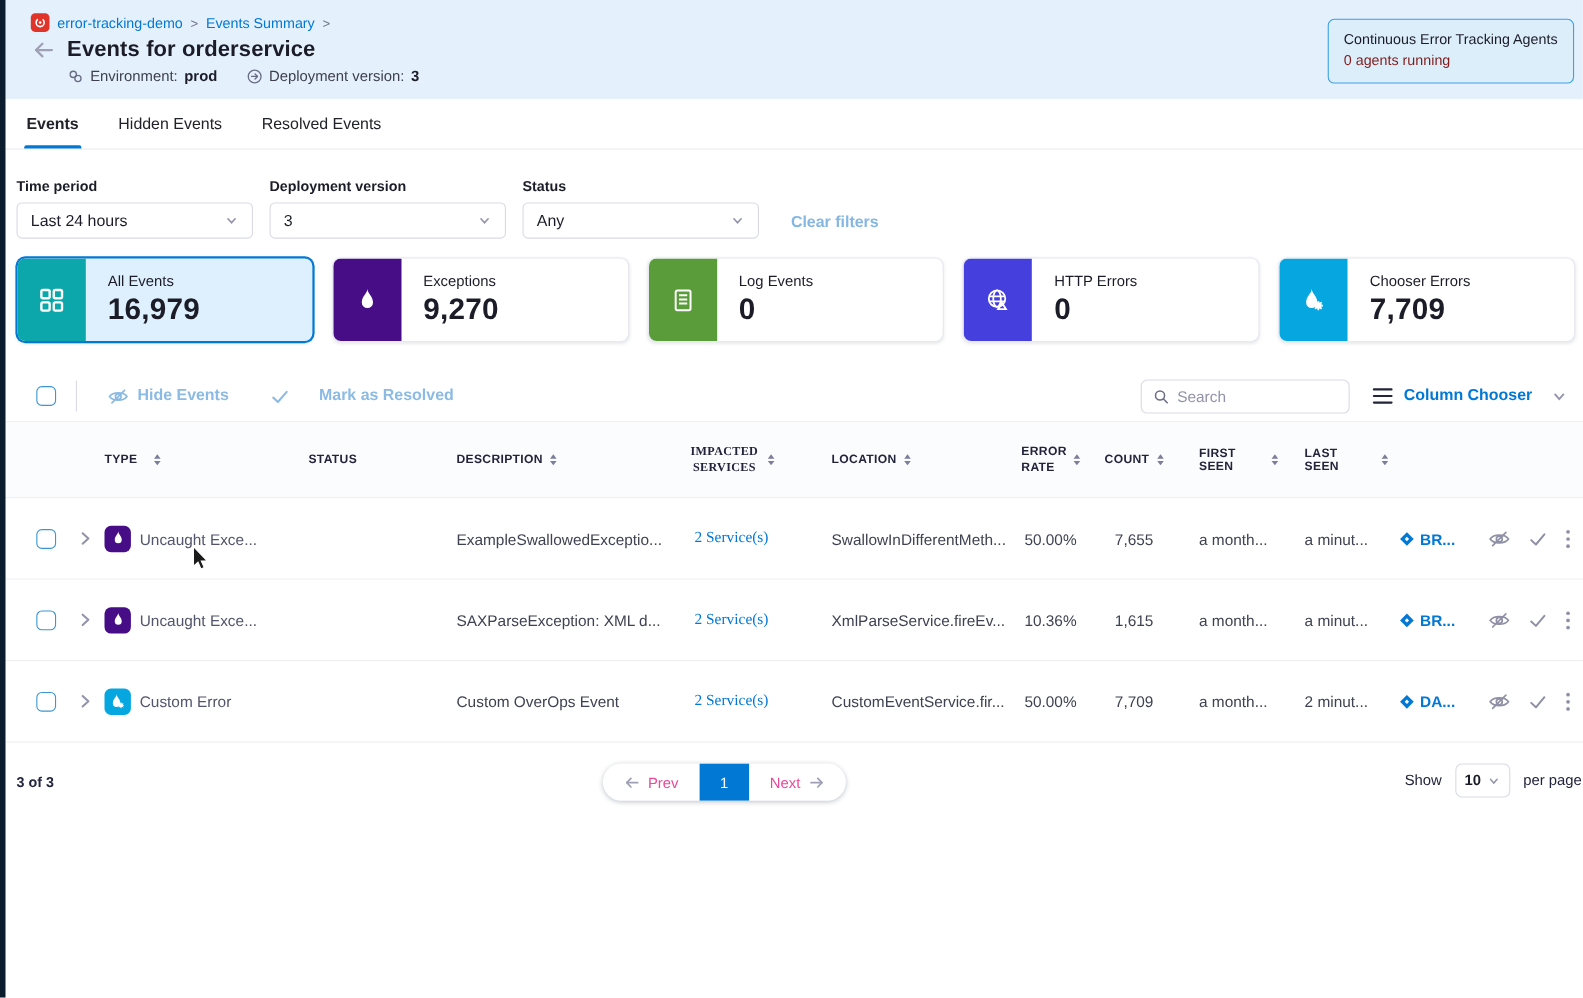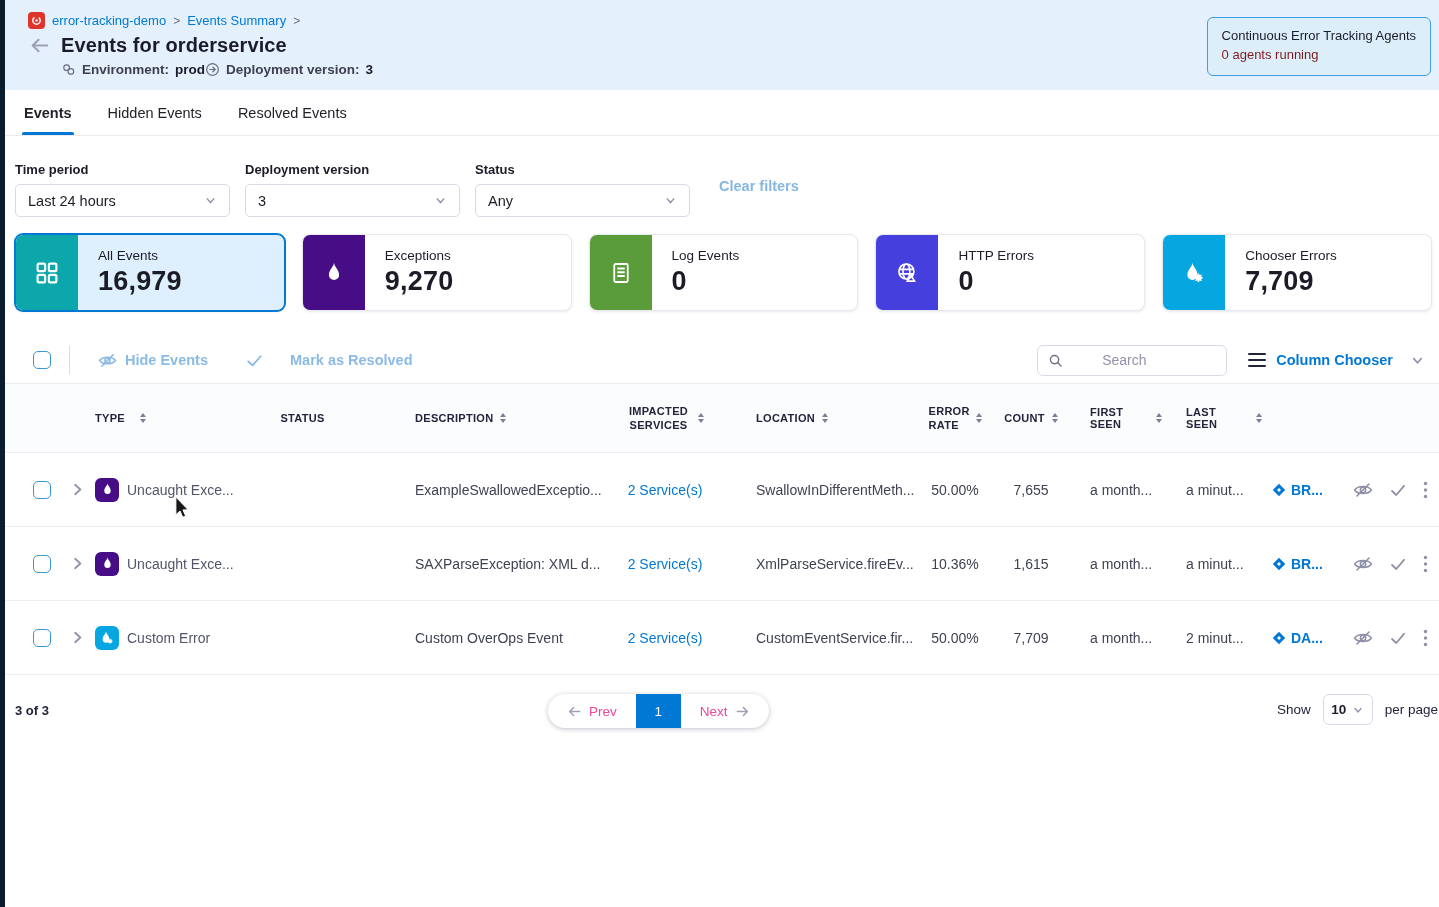--- a/index.html
+++ b/index.html
@@ -9,36 +9,36 @@
   .app { margin-left:5px; width:1434px; position:relative; }
 
   
   .header-band { background:#e4f1fc; padding:12px 8px 14px 23px; position:relative; height:90px; }
   .breadcrumb { display:flex; align-items:center; gap:7px; font-size:13px; }
   .crumb-link { color:#0278d5; cursor:pointer; }
   .crumb-sep { color:#6b6d85; font-size:12px; }
   .module-chip { width:17px; height:17px; border-radius:4px; background:#e0332a; display:flex; align-items:center; justify-content:center; }
   .title-row { display:flex; align-items:center; gap:10px; margin-top:5px; }
   .page-title { font-size:20px; font-weight:bold; color:#1c1c28; letter-spacing:.1px; }
-  .meta-row { display:flex; align-items:center; margin-left:33px; margin-top:5px; font-size:13.5px; color:#3e4050;font-weight:bold; }
+  .meta-row { display:flex; align-items:center; gap:26px; margin-left:33px; margin-top:5px; font-size:13.5px; color:#3e4050; }
   .meta-item { display:flex; align-items:center; gap:6px; }
   .meta-item b { color:#1c1c28; }
   .agents-card { position:absolute; top:17px; right:8px; background:#dceefa; border:1px solid #3da0e0;
     border-radius:6px; padding:9px 14px 10px; line-height:1.45; }
   .agents-card .t { font-size:13px; color:#1c1c28; }
   .agents-card .l { font-size:13px; color:#7f1d1d; cursor:pointer; }
 
   
   .tabs { background:#fff; display:flex; align-items:stretch; gap:36px; padding:0 0 0 19px; height:46px; border-bottom:1px solid #ebebf1; }
   .tab { display:flex; align-items:center; font-size:14.5px; color:#22222a; cursor:pointer; position:relative; }
   .tab.active { font-weight:bold; }
   .tab.active::after { content:""; position:absolute; left:-2px; right:-2px; bottom:0; height:3px; background:#0278d5; border-radius:2px 2px 0 0; }
 
   
-  .filters { display:flex; align-items:center; padding:26px 0 0 10px; gap:15px; }
+  .filters { display:flex; align-items:flex-end; padding:26px 0 0 10px; gap:15px; }
   .filter-group { width:215px; }
   .filter-label { font-size:13px; font-weight:bold; color:#1c1c28; margin-bottom:7px; }
   .select-box { height:33px; background:#fff; border:1px solid #d9dae5; border-radius:5px; display:flex;
     align-items:center; justify-content:space-between; padding:0 12px; font-size:14.5px; color:#1c1c28; cursor:pointer; }
   .clear-filters { margin-left:14px; margin-bottom:7px; font-size:14.5px; font-weight:bold; color:#85b7e2; cursor:pointer; }
 
   
   .cards { display:flex; gap:17px; padding:17px 7px 0 10px; }
   .card { flex:1; height:77px; background:#fff; border:1px solid #e7e8f0; border-radius:8px; display:flex;
     overflow:hidden; box-shadow:0 1px 3px rgba(30,40,60,.10); cursor:pointer; }
@@ -50,38 +50,38 @@
 
   
   .toolbar { display:flex; align-items:center; margin-top:31px; padding:0 8px 0 28px; height:36px; }
   .checkbox { width:18px; height:18px; border:1.5px solid #3b96d2; border-radius:5px; background:#fff; cursor:pointer; flex:none; }
   .tb-divider { width:1px; height:28px; background:#d9dae5; margin:0 14px 0 18px; }
   .tb-action { display:flex; align-items:center; gap:8px; font-size:14.5px; font-weight:bold; color:#8bbbe5; cursor:pointer; margin-left:14px; }
   .tb-action + .tb-action { margin-left:38px;gap:27px; }
   .spacer { flex:1; }
   .search-box { width:190px; height:31px; border:1px solid #d9dae5; border-radius:6px; background:#fff;
     display:flex; align-items:center; gap:7px; padding:0 10px; }
-  .search-box input { border:none; outline:none; width:130px; font-size:14px; font-family:inherit; color:#1c1c28; background:transparent;margin-left:32px; }
+  .search-box input { border:none; outline:none; width:130px; font-size:14px; font-family:inherit; color:#1c1c28; background:transparent; }
   .search-box input::placeholder { color:#9293ab; }
   .hamburger { display:flex; flex-direction:column; gap:3.5px; margin-left:21px; cursor:pointer; }
   .hamburger i { width:18px; height:2.6px; background:#22243c; border-radius:1px; }
   .col-chooser { font-size:14.5px; font-weight:bold; color:#0278d5; margin-left:10px; cursor:pointer; }
   .cc-chevron { margin-left:17px; margin-right:6px; cursor:pointer; display:flex; }
 
   
   .tbl { margin-top:5px; border-top:1px solid #ebebf1; }
   .thead { display:flex; align-items:center; height:69px; background:#fbfcfd; border-bottom:1px solid #ededf2;
     font-size:11px; font-weight:bold; color:#22243c; letter-spacing:.3px; padding-left:24px; }
   .trow { display:flex; align-items:center; height:74px; border-bottom:1px solid #ededf2; background:#fff; padding-left:24px; font-size:14px; }
   .c-cb { width:30px; flex:none; display:flex; }
   .c-chev { width:36px; flex:none; display:flex; justify-content:center; }
   .c-type { width:150px; flex:none; display:flex; align-items:center; gap:8px; }
   .c-status { width:115px; flex:none; text-align:center; }
   .c-desc { width:250px; flex:none; padding-left:55px; white-space:nowrap; }
-  .c-svc { width:110px; flex:none; text-align:center; }
+  .c-svc { width:110px; flex:none; text-align:center;font-family:Liberation Serif, serif; }
   .c-loc { width:190px; flex:none; padding-left:36px; white-space:nowrap; }
   .c-rate { width:90px; flex:none; text-align:center; }
   .c-count { width:62px; flex:none; text-align:center; }
   .c-first { width:100px; flex:none; padding-left:28px; }
   .c-last { width:100px; flex:none; padding-left:24px; }
   .c-assign { width:72px; flex:none; padding-left:10px; display:flex; align-items:center; gap:5px; }
   .c-actions { flex:1; display:flex; align-items:center; gap:16px; padding-left:19px; }
   .hcell { display:flex; align-items:center; justify-content:flex-start; }
   .hcenter { justify-content:center; text-align:center; }
   .two-line { line-height:1.3; }

